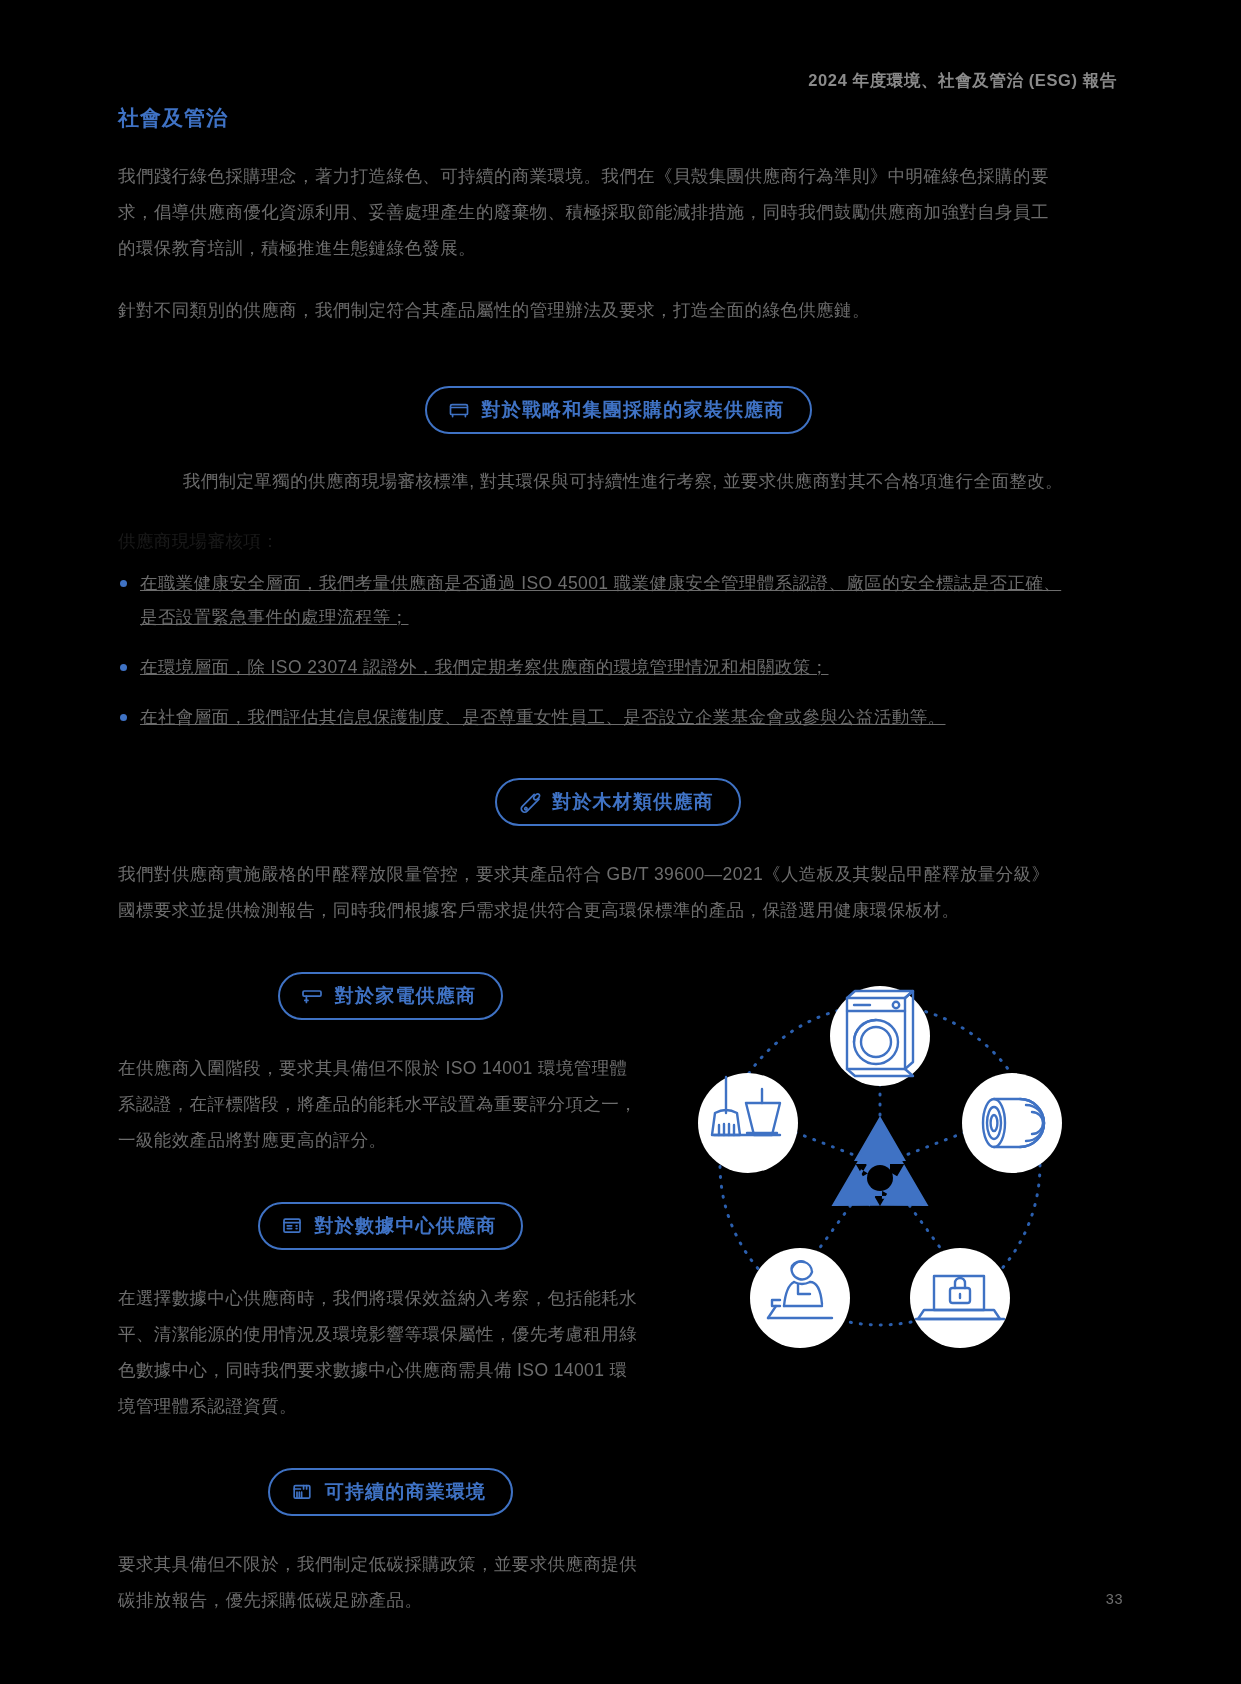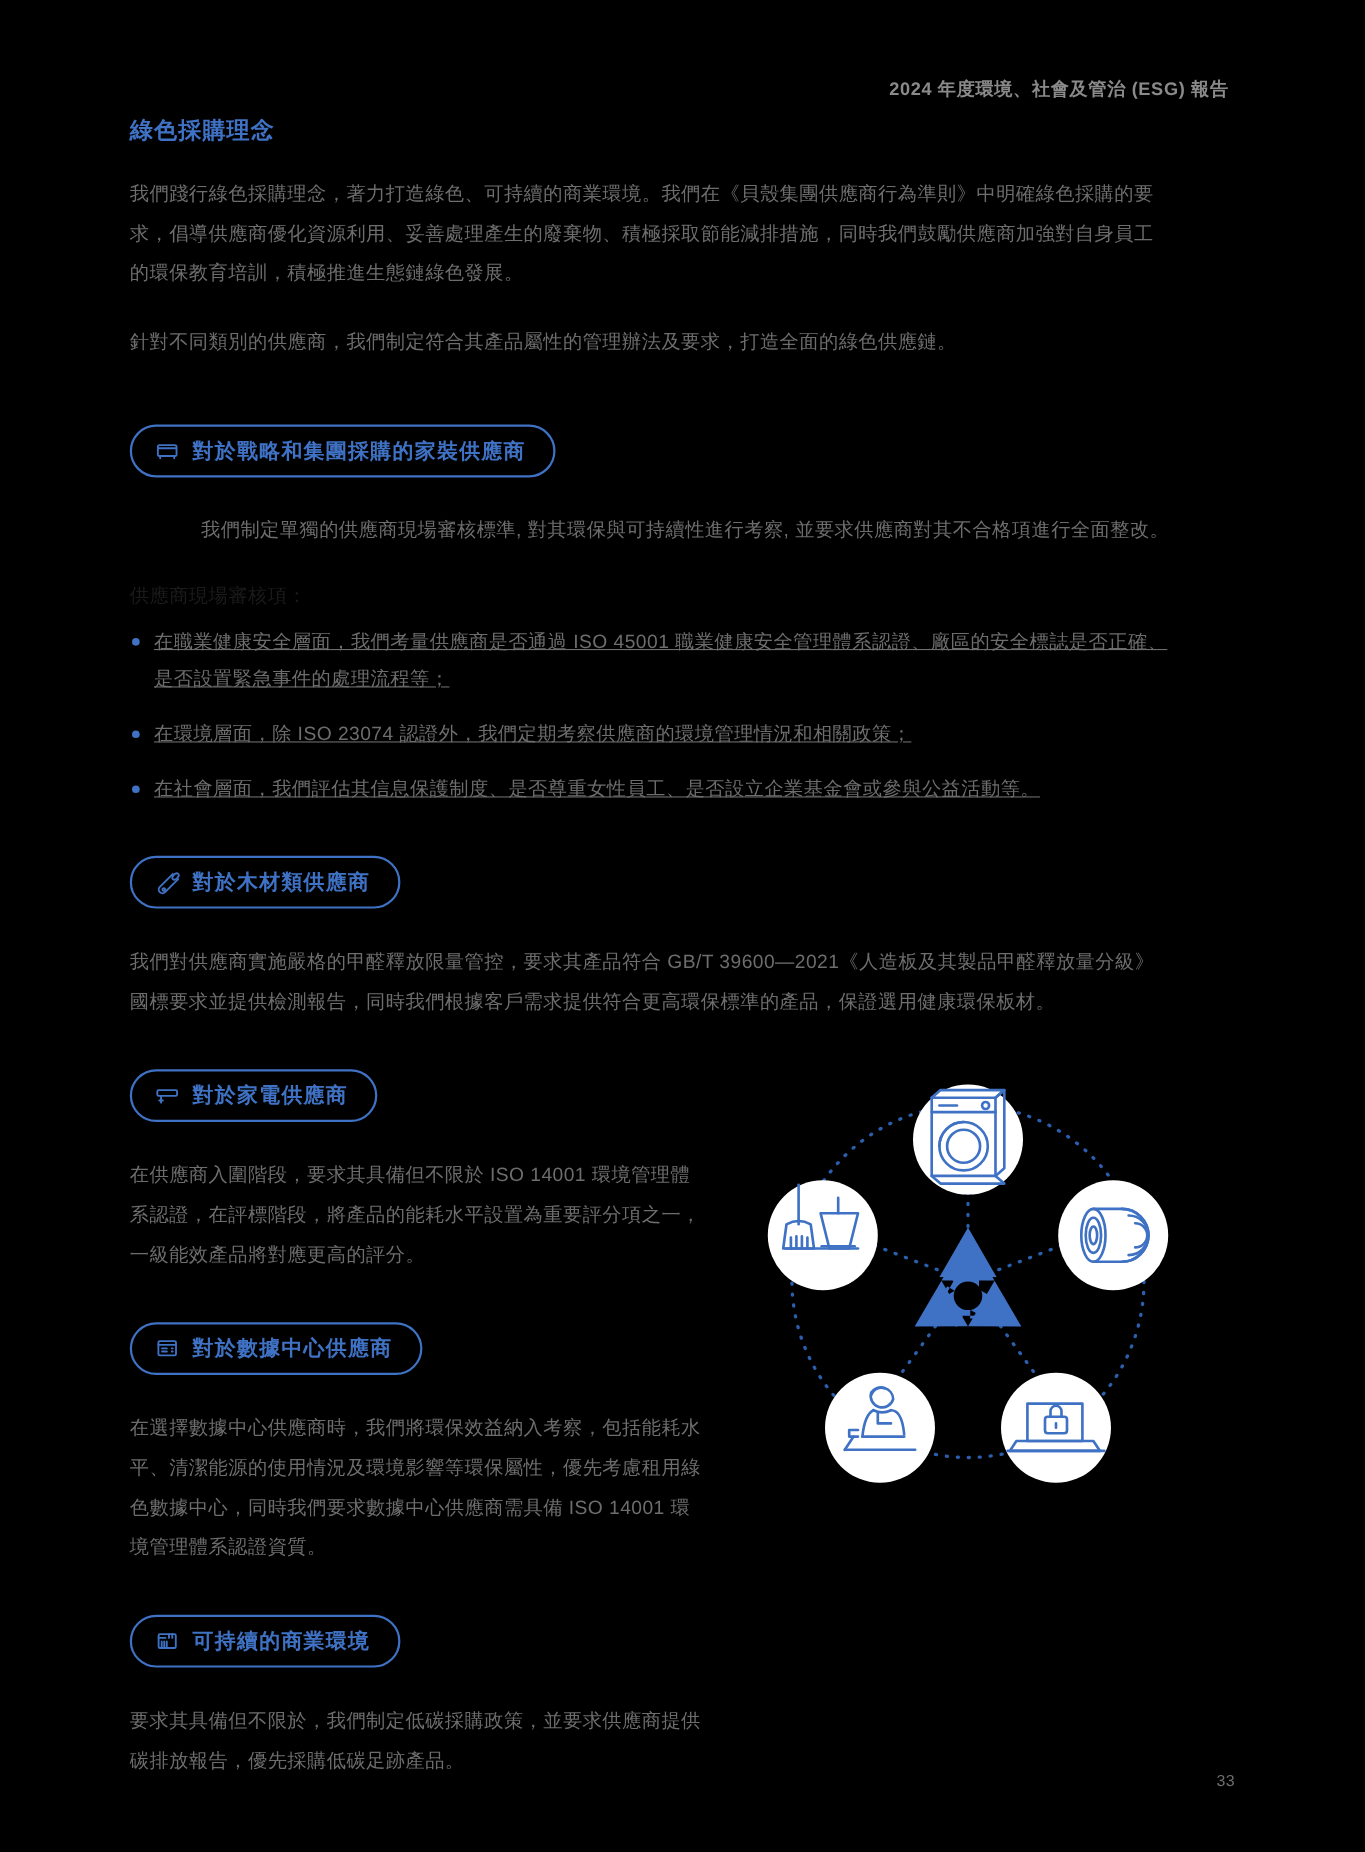--- a/index.html
+++ b/index.html
@@ -82,21 +82,21 @@
   }
   .pill .picon {
     display: inline-flex;
     width: 24px; height: 24px;
     align-items: center;
     justify-content: center;
     flex: 0 0 auto;
   }
   .pill svg { display: block; }
 
-  .pill-wrap { margin: 44px 0 30px 0; }
+  .pill-wrap { margin: 44px 0 30px 0; text-align: center; }
   .pill-wrap.first { margin-top: 58px; }
 
   
   ul.bullets { list-style: none; margin: 4px 0 0 0; }
   ul.bullets li {
     position: relative;
     color: #6d6d6d;
     font-size: 17.5px;
     line-height: 34px;
     letter-spacing: 0.4px;
@@ -127,36 +127,36 @@
     top: 930px;
     width: 440px;
     height: 460px;
   }
   .illus svg { display: block; }
 
   
   .page-num {
     position: absolute;
     right: 118px;
-    bottom: 56px;
+    bottom: 77px;
     color: #707070;
     font-size: 14.5px;
     letter-spacing: 0.5px;
   }
 </style>
 </head>
 <body>
 
 <div class="page">
 
   <div class="doc-header">2024 年度環境、社會及管治 (ESG) 報告</div>
 
   <div class="content">
 
-    <div class="section-title">綠色採購理念</div>
+    <div class="section-title">社會及管治</div>
 
     <p class="body">我們踐行綠色採購理念，著力打造綠色、可持續的商業環境。我們在《貝殼集團供應商行為準則》中明確綠色採購的要求，倡導供應商優化資源利用、妥善處理產生的廢棄物、積極採取節能減排措施，同時我們鼓勵供應商加強對自身員工的環保教育培訓，積極推進生態鏈綠色發展。</p>
     <p class="body">針對不同類別的供應商，我們制定符合其產品屬性的管理辦法及要求，打造全面的綠色供應鏈。</p>
 
     <div class="pill-wrap first">
       <span class="pill">
         <span class="picon">
           <svg width="24" height="24" viewBox="0 0 24 24" fill="none" stroke="#3f72c4" stroke-width="1.7" stroke-linecap="round" stroke-linejoin="round">
             <path d="M3.5 9.5v-1.2a1.6 1.6 0 0 1 1.6-1.6h13.8a1.6 1.6 0 0 1 1.6 1.6v1.2"></path>
             <rect x="3.5" y="9.5" width="17" height="7" rx="1"></rect>

